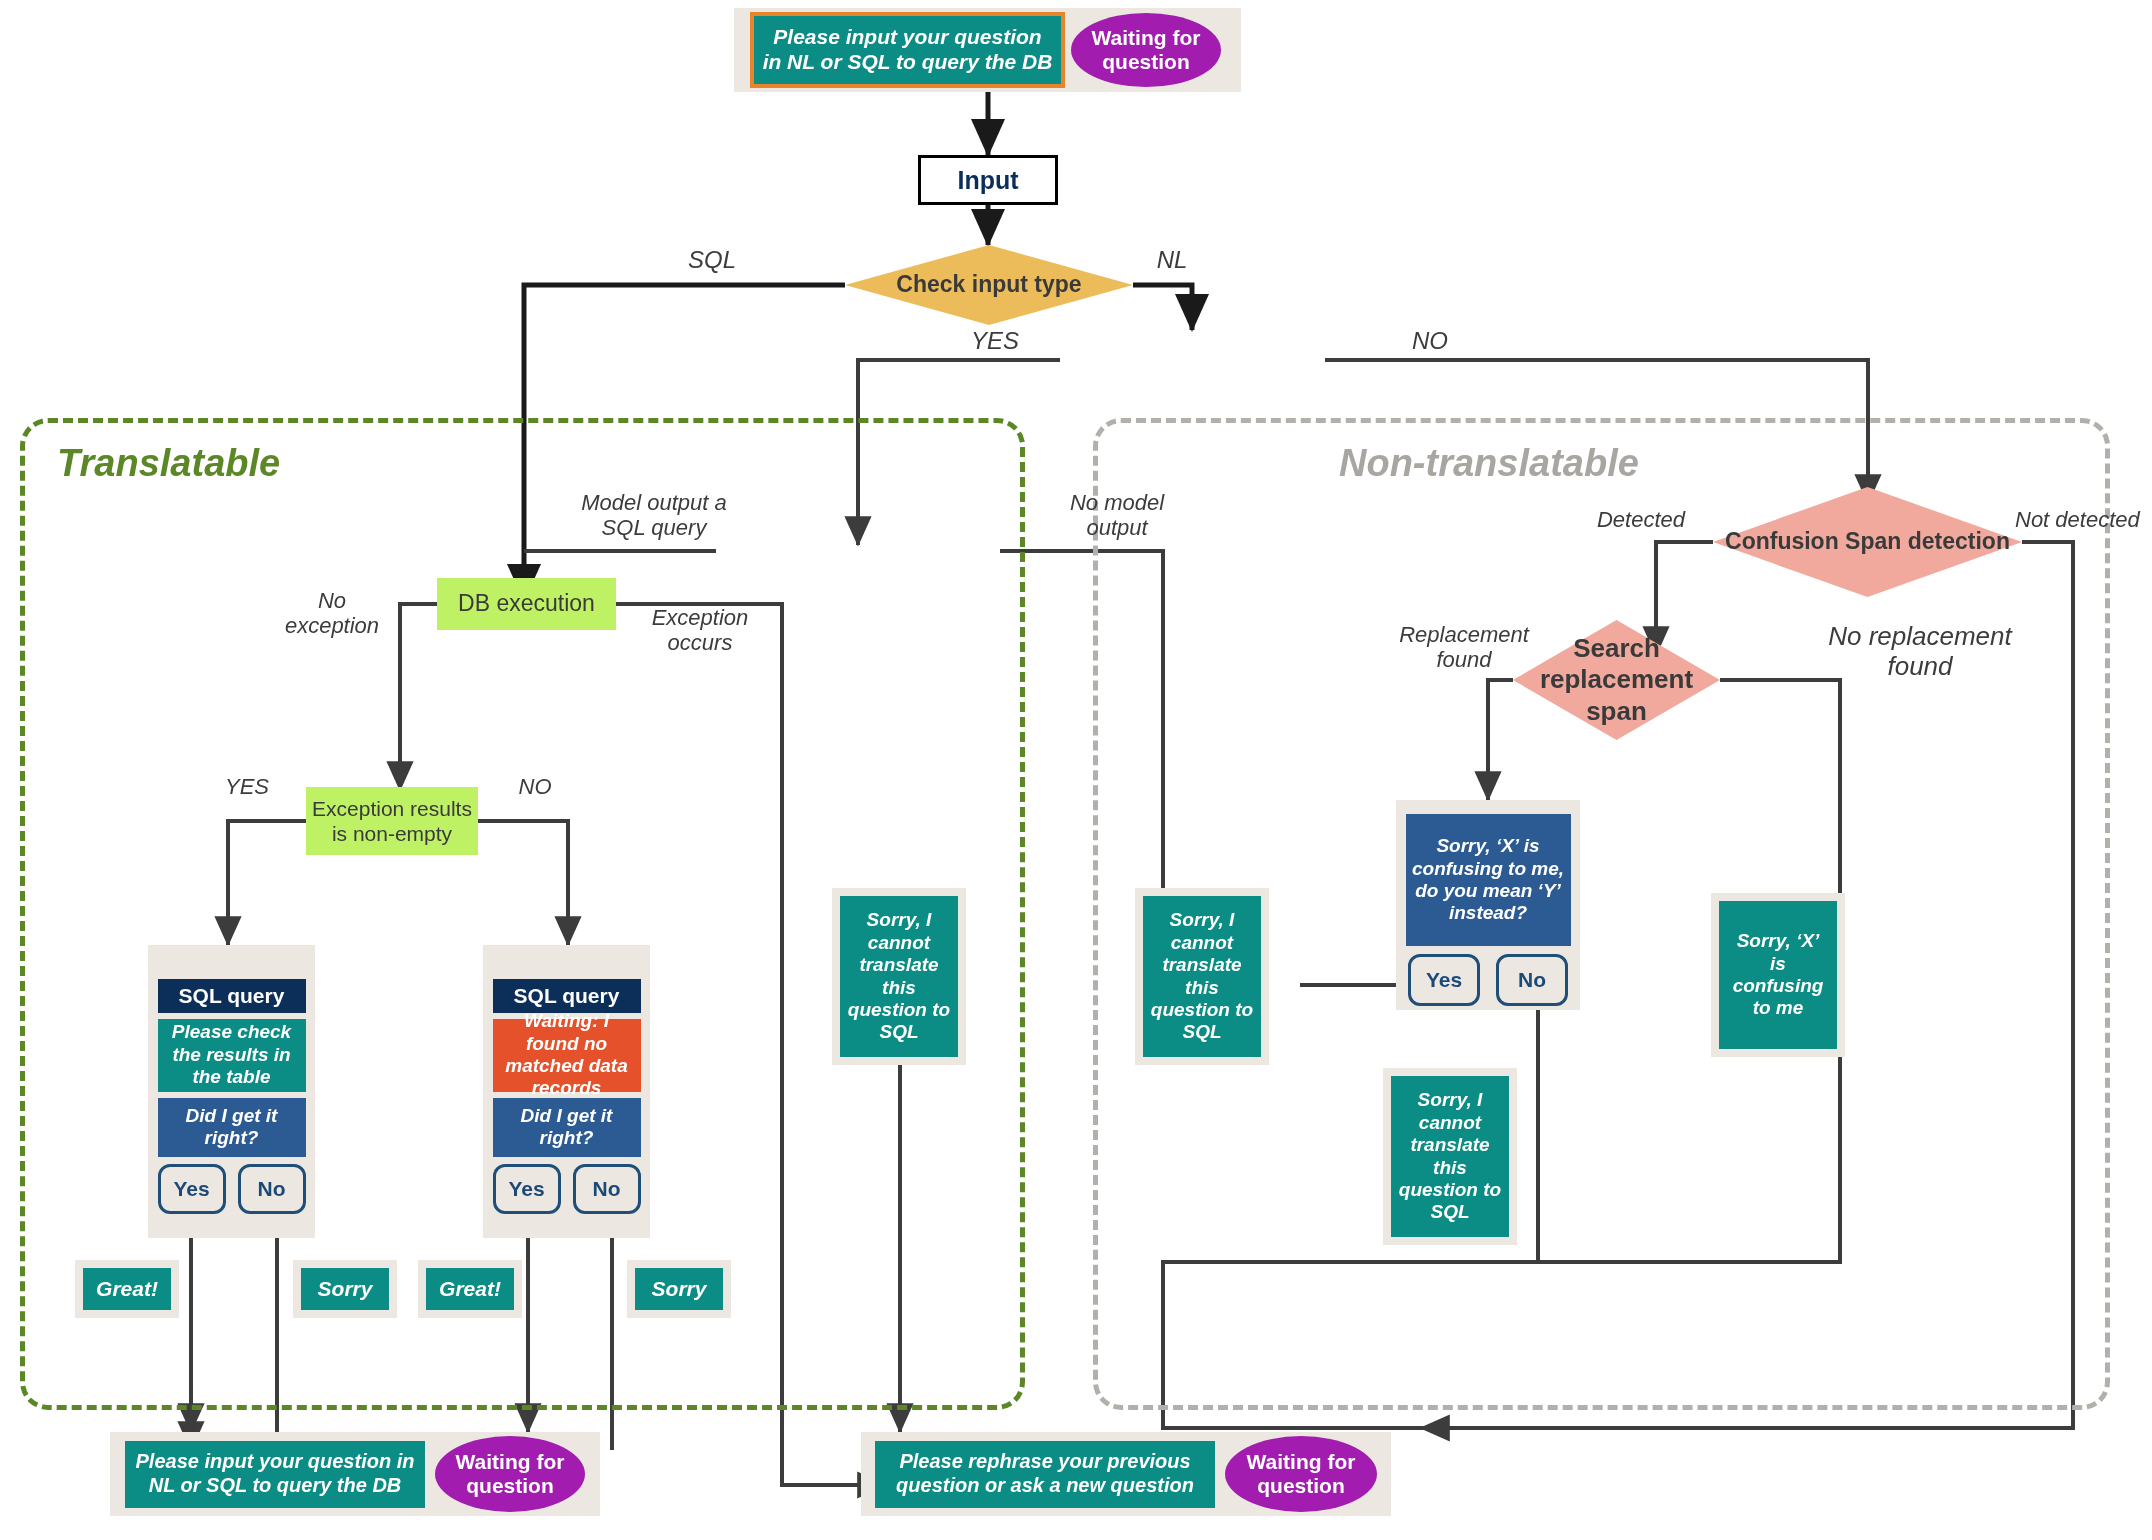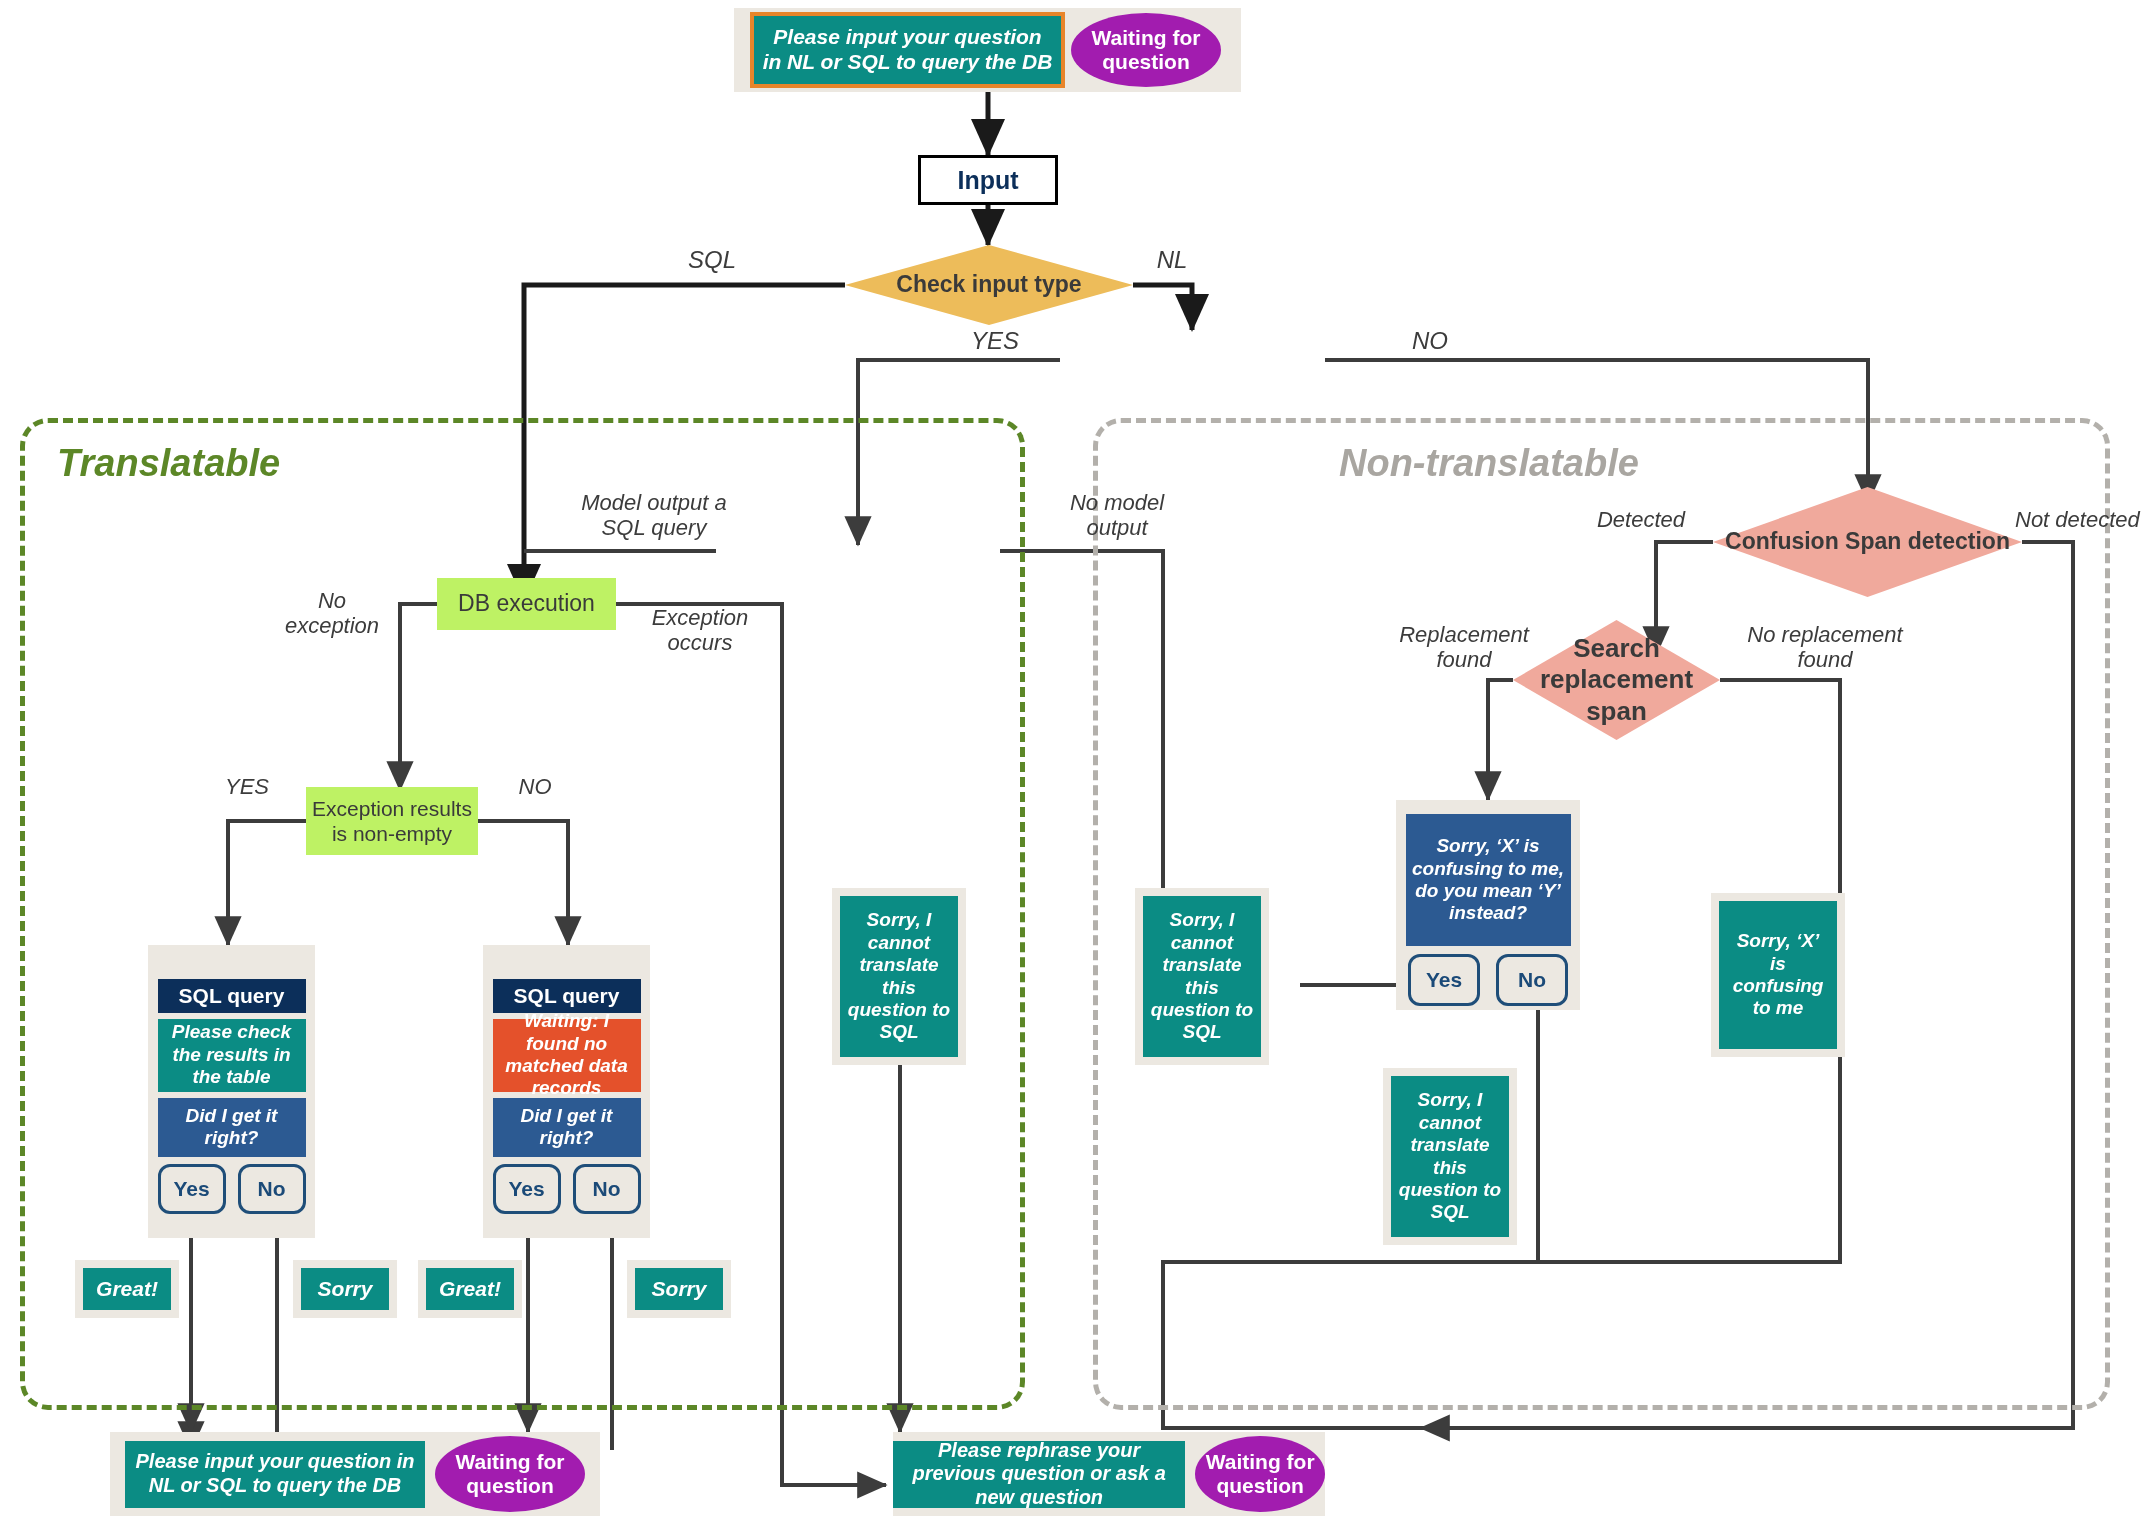--- a/index.html
+++ b/index.html
@@ -218,21 +218,21 @@
 
   <div class="node chatwrap" style="left:1711px; top:893px; width:134px; height:164px;">
     <div class="bubble-teal" style="width:118px;height:148px;font-size:19px;padding:0 22px;box-sizing:border-box;">Sorry, ‘X’ is confusing to me</div>
   </div>
 
   <div class="node chatwrap" style="left:110px; top:1432px; width:490px; height:84px;">
     <div class="bubble-teal" style="width:300px;height:67px;font-size:20px;padding:0 8px;box-sizing:border-box;">Please input your question in NL or SQL to query the DB</div>
     <div class="ellipse-magenta" style="width:150px;height:76px;font-size:21px;margin-left:10px;">Waiting for question</div>
   </div>
 
-  <div class="node chatwrap" style="left:893px; top:1432px; width:432px; height:84px;">
+  <div class="node chatwrap" style="left:861px; top:1432px; width:530px; height:84px;">
     <div class="bubble-teal" style="width:340px;height:67px;font-size:20px;padding:0 8px;box-sizing:border-box;">Please rephrase your previous question or ask a new question</div>
     <div class="ellipse-magenta" style="width:152px;height:76px;font-size:21px;margin-left:10px;">Waiting for question</div>
   </div>
 
   <div class="elabel" style="left:672px; top:246px; width:80px; font-size:24px;">SQL</div>
   <div class="elabel" style="left:1142px; top:246px; width:60px; font-size:24px;">NL</div>
   <div class="elabel" style="left:955px; top:327px; width:80px; font-size:24px;">YES</div>
   <div class="elabel" style="left:1390px; top:327px; width:80px; font-size:24px;">NO</div>
 
   <div class="elabel" style="left:564px; top:490px; width:180px; font-size:22px;">Model output a
@@ -246,16 +246,16 @@
 occurs</div>
 
   <div class="elabel" style="left:212px; top:774px; width:70px; font-size:22px;">YES</div>
   <div class="elabel" style="left:500px; top:774px; width:70px; font-size:22px;">NO</div>
 
   <div class="elabel" style="left:1571px; top:507px; width:140px; font-size:22px;">Detected</div>
   <div class="elabel" style="left:2015px; top:507px; width:150px; font-size:22px;text-align:left;">Not detected</div>
 
   <div class="elabel" style="left:1384px; top:622px; width:160px; font-size:22px;">Replacement
 found</div>
-  <div class="elabel" style="left:1725px; top:622px; width:200px; font-size:22px;">No replacement
+  <div class="elabel" style="left:1820px; top:622px; width:200px; font-size:26px;">No replacement
 found</div>
 
 </div>
 
 </body></html>

